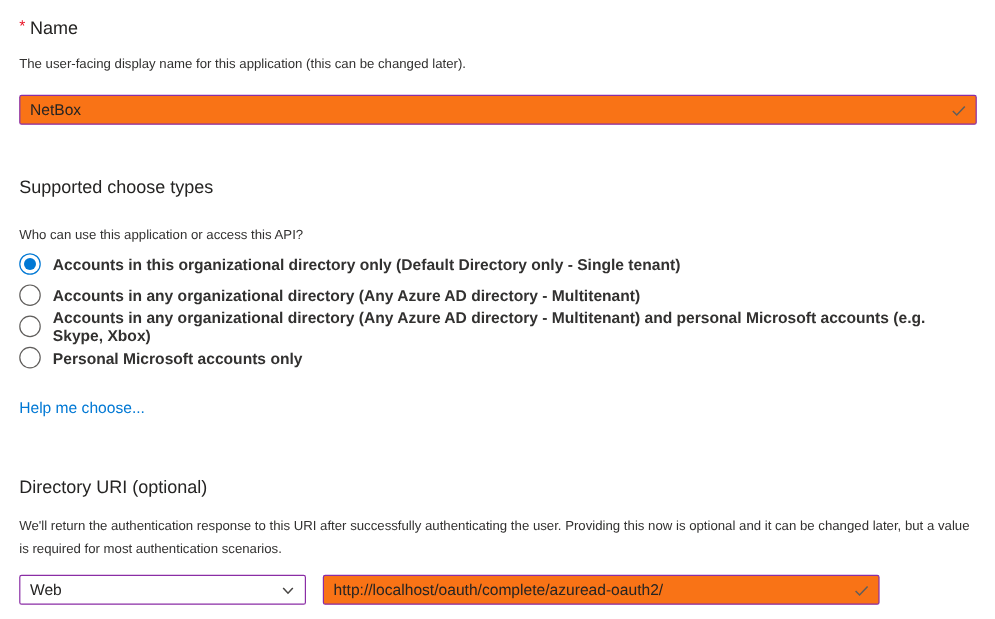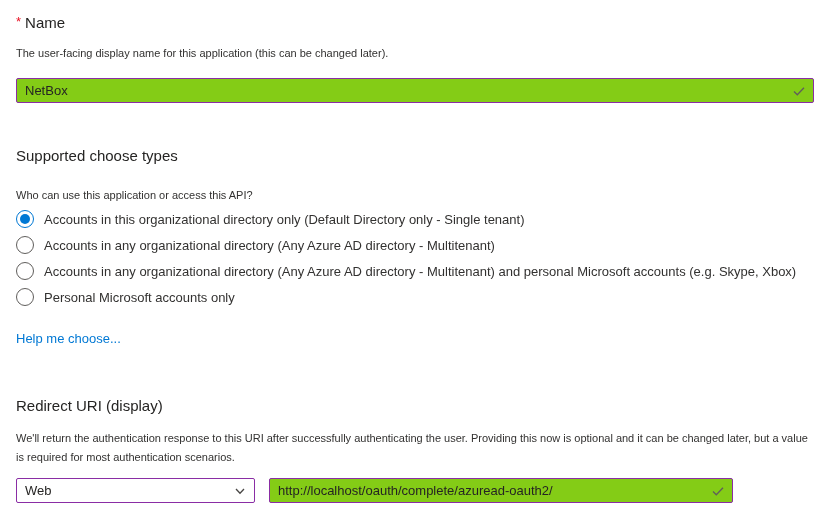--- a/index.html
+++ b/index.html
@@ -40,36 +40,36 @@
   .text-input {
     width: 100%;
     height: 25px;
     border: 1px solid #8a2da5;
     border-radius: 2px;
     font-family: "Liberation Sans", "DejaVu Sans", sans-serif;
     font-size: 13px;
     color: #252423;
     padding: 0 28px 0 8px;
     outline: none;
-    background: #84cc16;
+    background: #f97316;
   }
   .check-icon {
     position: absolute;
     right: 7px;
     top: 50%;
     transform: translateY(-50%);
     width: 16px;
     height: 16px;
     display: inline-flex;
     pointer-events: none;
   }
   
   .sat-title { margin-top: 43px; }
   .sat-question { margin-top: 20px; line-height: 18px; }
-  .radio-group { margin-top: 2px; }
+  .radio-group { margin-top: 2px; font-weight: bold; }
   .radio-row {
     display: flex;
     align-items: center;
     height: 26px;
     cursor: pointer;
   }
   .radio-circle {
     width: 18px;
     height: 18px;
     border-radius: 50%;
@@ -176,21 +176,21 @@
   </div>
   <div class="radio-row">
     <span class="radio-circle"></span>
     <span class="radio-label">Personal Microsoft accounts only</span>
   </div>
 </div>
 
 <a class="help-link">Help me choose...</a>
 
 
-<h3 class="section-title ru-title">Redirect URI (display)</h3>
+<h3 class="section-title ru-title">Directory URI (optional)</h3>
 
 <p class="desc ru-desc">We'll return the authentication response to this URI after successfully authenticating the user. Providing this now is optional and it can be changed later, but a value is required for most authentication scenarios.</p>
 
 <div class="ru-controls">
   <div class="dropdown">
     <span>Web</span>
     <span class="chevron-icon">
       <svg width="14" height="14" viewBox="0 0 14 14">
         <path d="M3 5 L7 9.3 L11 5" fill="none" stroke="#484644" stroke-width="1.3"></path>
       </svg>

